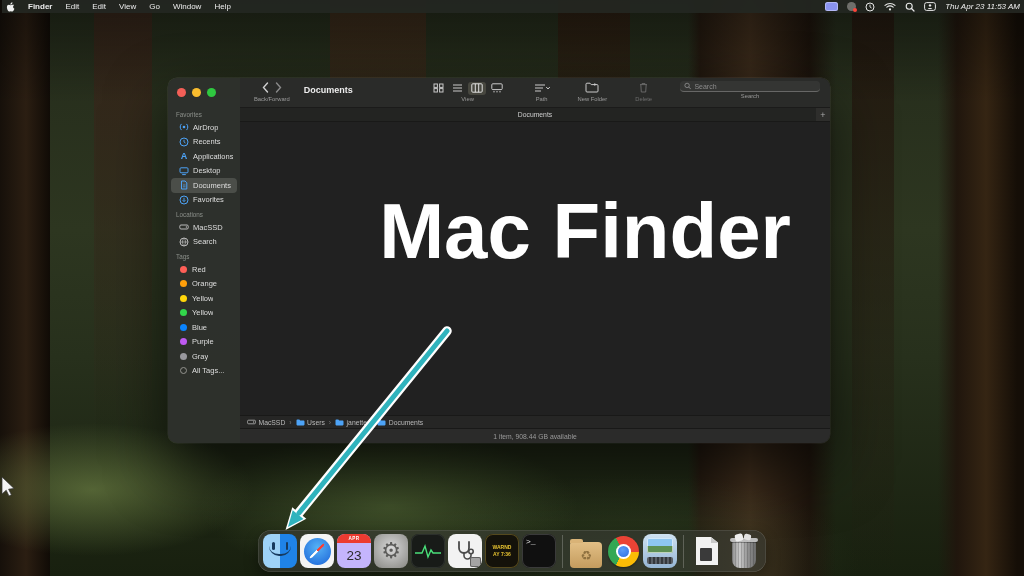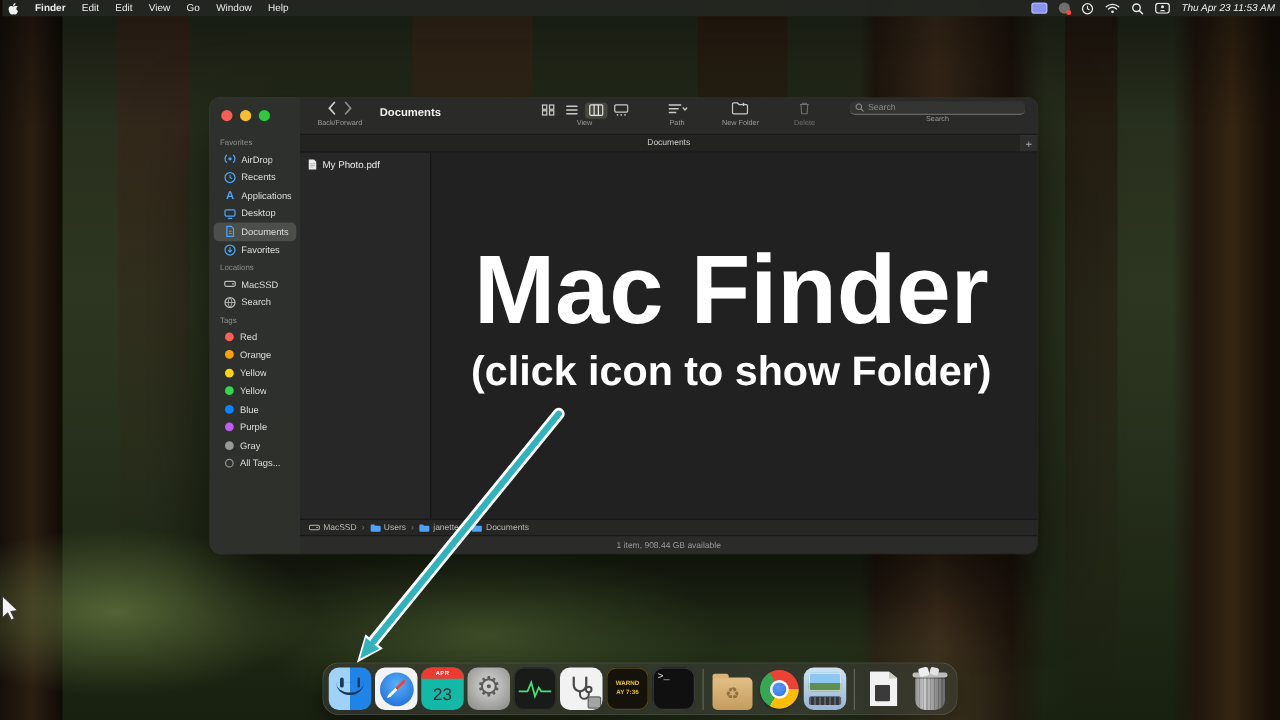--- a/index.html
+++ b/index.html
@@ -148,21 +148,21 @@
 
   .icon-finder { background:linear-gradient(90deg,#9ed2f7 0 50%, #1f83e8 50% 100%); }
   .icon-finder .eye { position:absolute; top:8px; width:2.5px; height:8px; border-radius:2px; background:#173a5e; }
   .icon-finder .eye.l { left:9px; } .icon-finder .eye.r { left:22.5px; }
   .icon-finder .mouth { position:absolute; left:6px; top:12px; width:22px; height:10px; border-bottom:2.5px solid #173a5e; border-radius:0 0 11px 11px; }
 
   .icon-safari { background:#f4f4f4; display:flex; align-items:center; justify-content:center; }
   .safari-dial { width:27px; height:27px; border-radius:50%; background:radial-gradient(circle at 50% 35%, #56b2f5, #1a63d8); position:relative; }
   .safari-needle { position:absolute; left:50%; top:50%; width:2.5px; height:21px; transform:translate(-50%,-50%) rotate(45deg); background:linear-gradient(180deg,#ff3b30 0 50%, #ffffff 50% 100%); clip-path:polygon(50% 0, 100% 12%, 100% 88%, 50% 100%, 0 88%, 0 12%); }
 
-  .icon-calendar { background:#14b8a6; }
+  .icon-calendar { background:#c4b5fd; }
   .cal-top { height:9px; background:#ec3b31; color:#fff; font-size:4.6px; font-weight:bold; display:flex; align-items:center; justify-content:center; letter-spacing:0.4px; }
   .cal-day { height:25px; display:flex; align-items:center; justify-content:center; font-size:13.5px; color:#2b2b2b; }
 
   .icon-settings { background:radial-gradient(circle at 50% 42%, #d9d9d9, #93938f 85%); display:flex; align-items:center; justify-content:center; }
   .gear-glyph { font-family:"DejaVu Sans", sans-serif; font-size:22px; color:#5c5c5a; line-height:1; }
 
   .icon-activity { background:#181b18; box-shadow:inset 0 0 0 1px #2c302c; display:flex; align-items:center; justify-content:center; }
   .icon-diagnostics { background:#f2f2f2; display:flex; align-items:center; justify-content:center; }
   .diag-badge { position:absolute; right:1px; bottom:1px; width:11px; height:10px; border-radius:2px; background:rgba(150,150,150,0.85); box-shadow:inset 0 0 0 1px rgba(80,80,80,0.8); }
 
@@ -455,29 +455,20 @@
         </div>
       </div>
     </div>
 
     <div class="tabbar">
       <span>Documents</span>
       <span class="new-tab-btn">+</span>
     </div>
 
     <div class="content">
-      <div class="file-col">
-        <div class="file-row">
-          <svg width="8" height="9" viewBox="0 0 8 9">
-              <path d="M1 0.5 h4.2 l1.8 1.8 V8.5 H1 Z" fill="#ececec"></path>
-              <path d="M2 4 h4 M2 5.3 h4 M2 6.6 h2.6" stroke="#9a9a9a" stroke-width="0.5"></path>
-            </svg>
-          <span>My Photo.pdf</span>
-        </div>
-      </div>
       <div class="col-rest"></div>
     </div>
 
     <div class="pathbar">
       <span class="path-item">
         <svg width="9" height="8" viewBox="0 0 10 8">
             <rect x="0.6" y="2" width="8.8" height="4" rx="1.2" fill="none" stroke="#b5b5b5" stroke-width="0.9"></rect>
             <circle cx="7.4" cy="4" r="0.7" fill="#b5b5b5"></circle>
           </svg>
         <span>MacSSD</span>
@@ -506,21 +497,20 @@
     </div>
 
     <div class="statusbar">
       <span>1 item, 908.44 GB available</span>
     </div>
   </div>
 </div>
 
 <div class="overlay-text">
   <div class="overlay-title">Mac Finder</div>
-  <div class="overlay-subtitle">(click icon to show Folder)</div>
 </div>
 
 <svg class="annot-layer" width="1024" height="576" viewBox="0 0 1024 576">
   <g>
     <path d="M447 331 L298 514" stroke="#ffffff" stroke-width="9.5" stroke-linecap="round" fill="none"></path>
     <polygon points="285.5,530.1 292.3,507.3 306.3,518.7" fill="#ffffff"></polygon>
     <path d="M447 331 L299 513" stroke="#2fb3bd" stroke-width="5" stroke-linecap="round" fill="none"></path>
     <polygon points="288,527 292.7,510.2 303.5,519" fill="#2fb3bd"></polygon>
   </g>
   <g>

